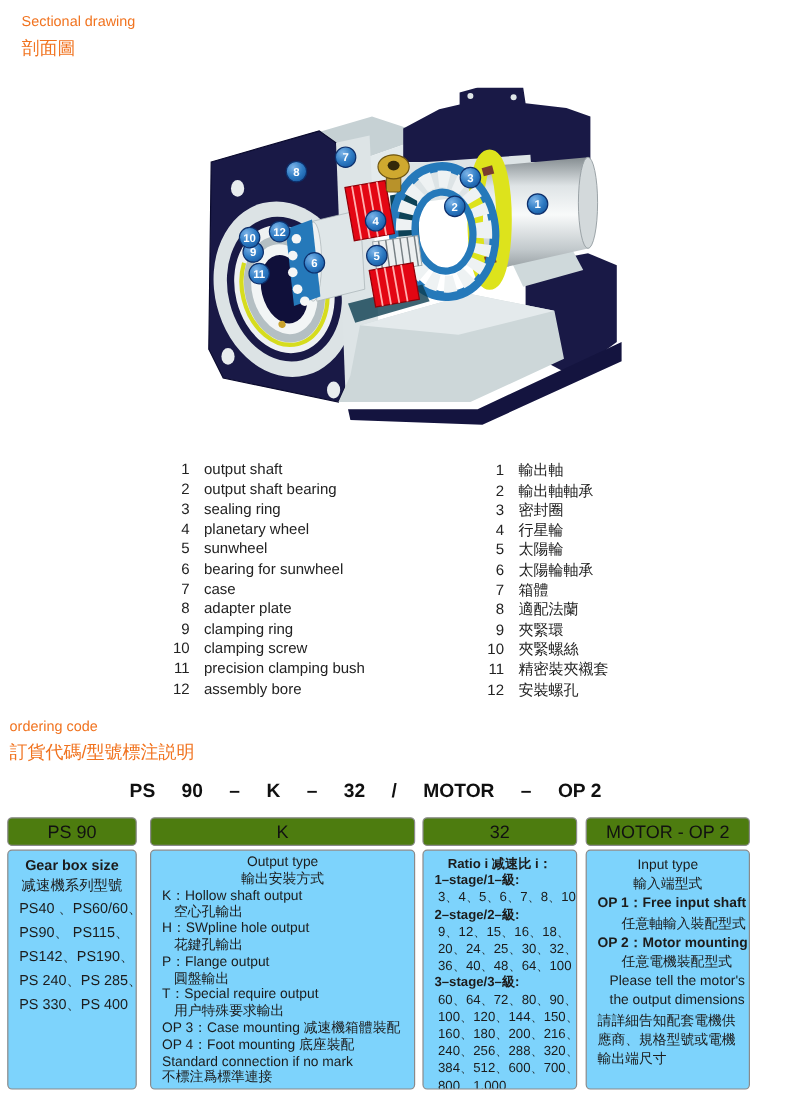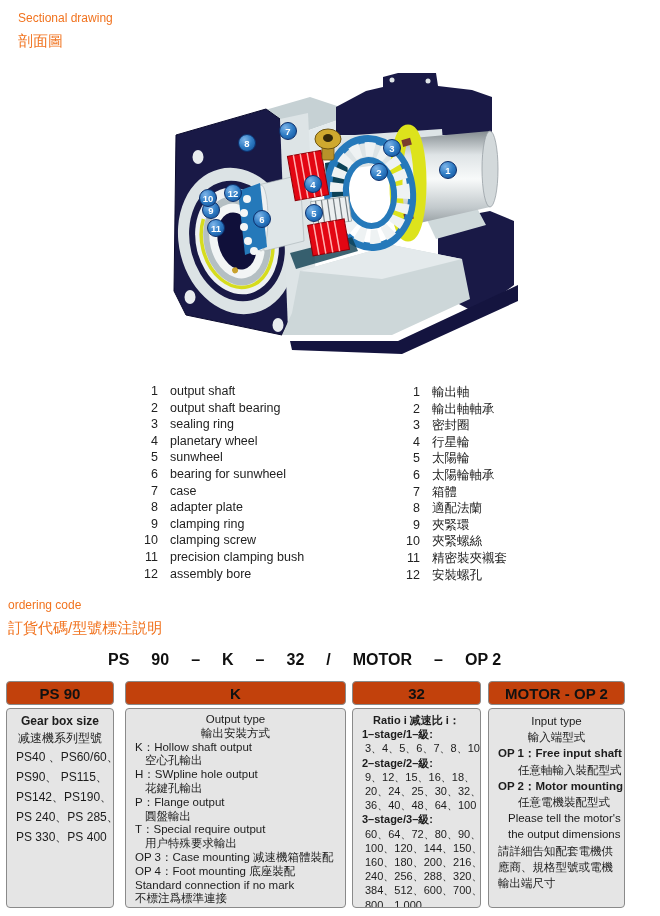--- a/index.html
+++ b/index.html
@@ -33,27 +33,27 @@
   .code-part{margin-right:22px;white-space:pre;}
   .code-part:last-child{margin-right:0;}
 
   
   .col-box{position:absolute;top:681px;height:227px;}
   #colbox-0{left:6px;width:108px;}
   #colbox-1{left:125px;width:221px;}
   #colbox-2{left:352px;width:129px;}
   #colbox-3{left:488px;width:137px;}
   .col-head{
-    height:24px;border:1px solid #8a8a8a;border-radius:4px;background:#c2410c;
+    height:24px;border:1px solid #8a8a8a;border-radius:4px;background:#4d7c0f;
     display:flex;align-items:center;justify-content:center;
-    font-weight:bold;font-size:15px;color:#111;box-sizing:border-box;
+    font-weight:normal;font-size:15px;color:#111;box-sizing:border-box;
   }
   .col-body{
     position:absolute;top:27px;left:0;right:0;bottom:0;
-    border:1px solid #8a8a8a;border-radius:4px;background:#e5e5e5;
+    border:1px solid #8a8a8a;border-radius:4px;background:#7dd3fc;
     padding:4px 3px;box-sizing:border-box;overflow:hidden;
   }
   .bl{font-size:11.5px;color:#1c1c1c;line-height:14.2px;white-space:nowrap;padding-left:6px;}
   .bl.c{text-align:center;padding-left:0;}
   .bl.b{font-weight:bold;}
   .bl.i1{padding-left:16px;}
   .bl.i2{padding-left:26px;}
   #colbox-0 .bl{line-height:20px;font-size:12px;}
   #colbox-0 .bl.c{line-height:17px;}
   #colbox-1 .bl{line-height:13.8px;}

